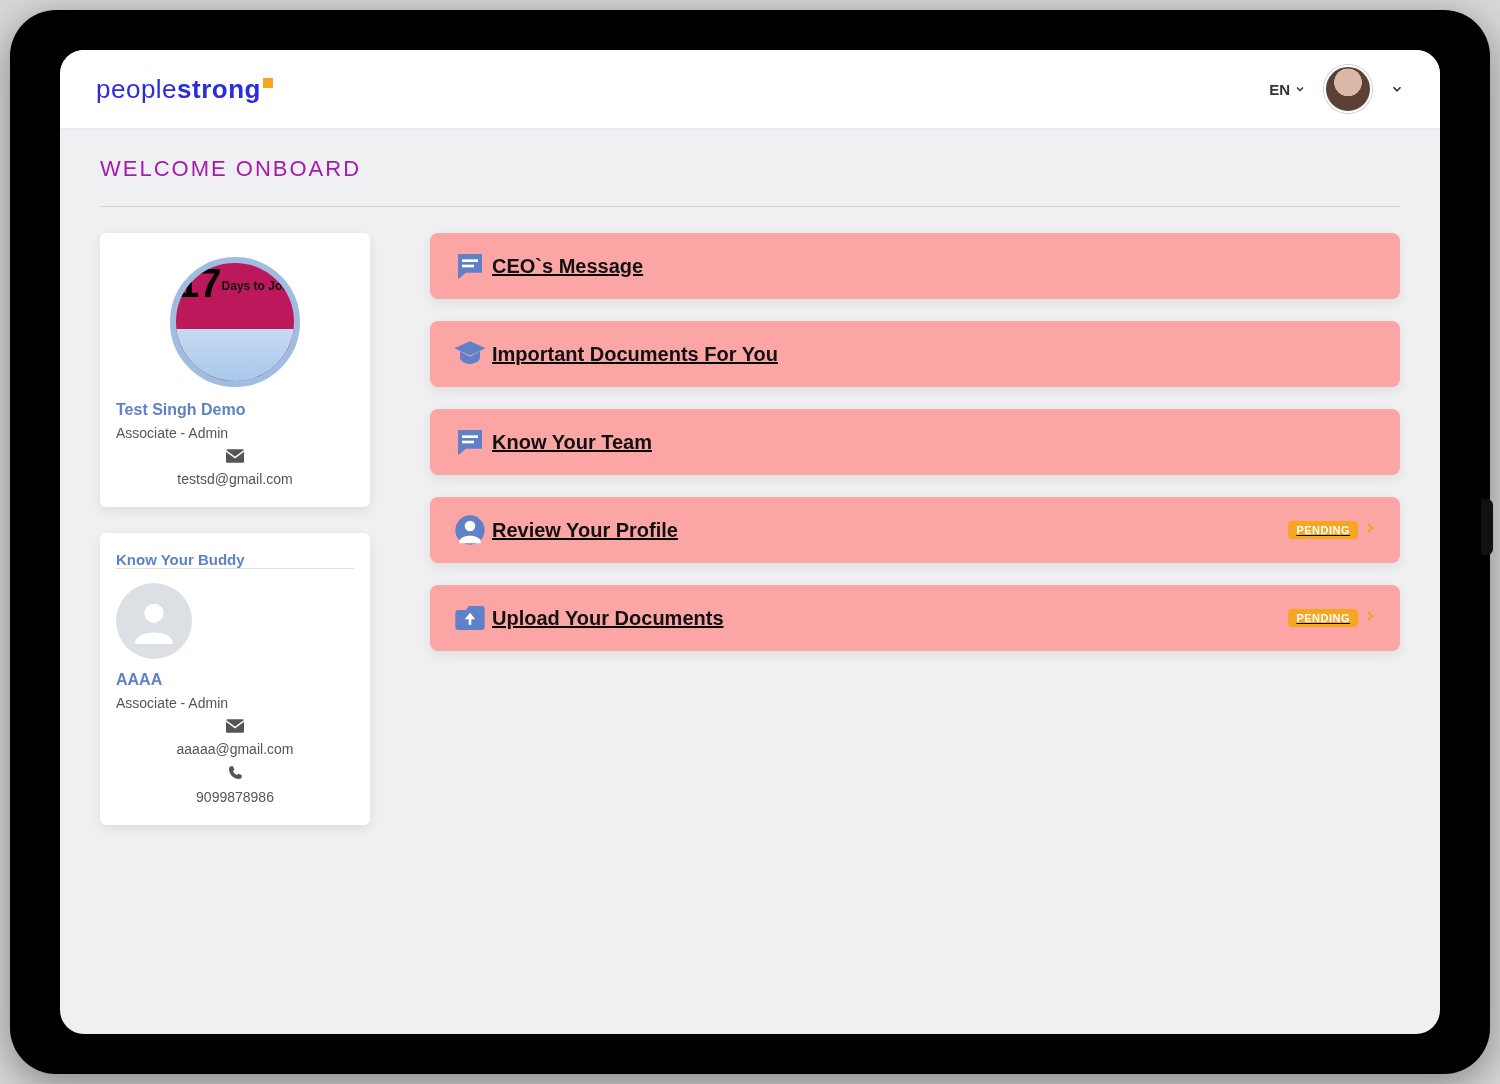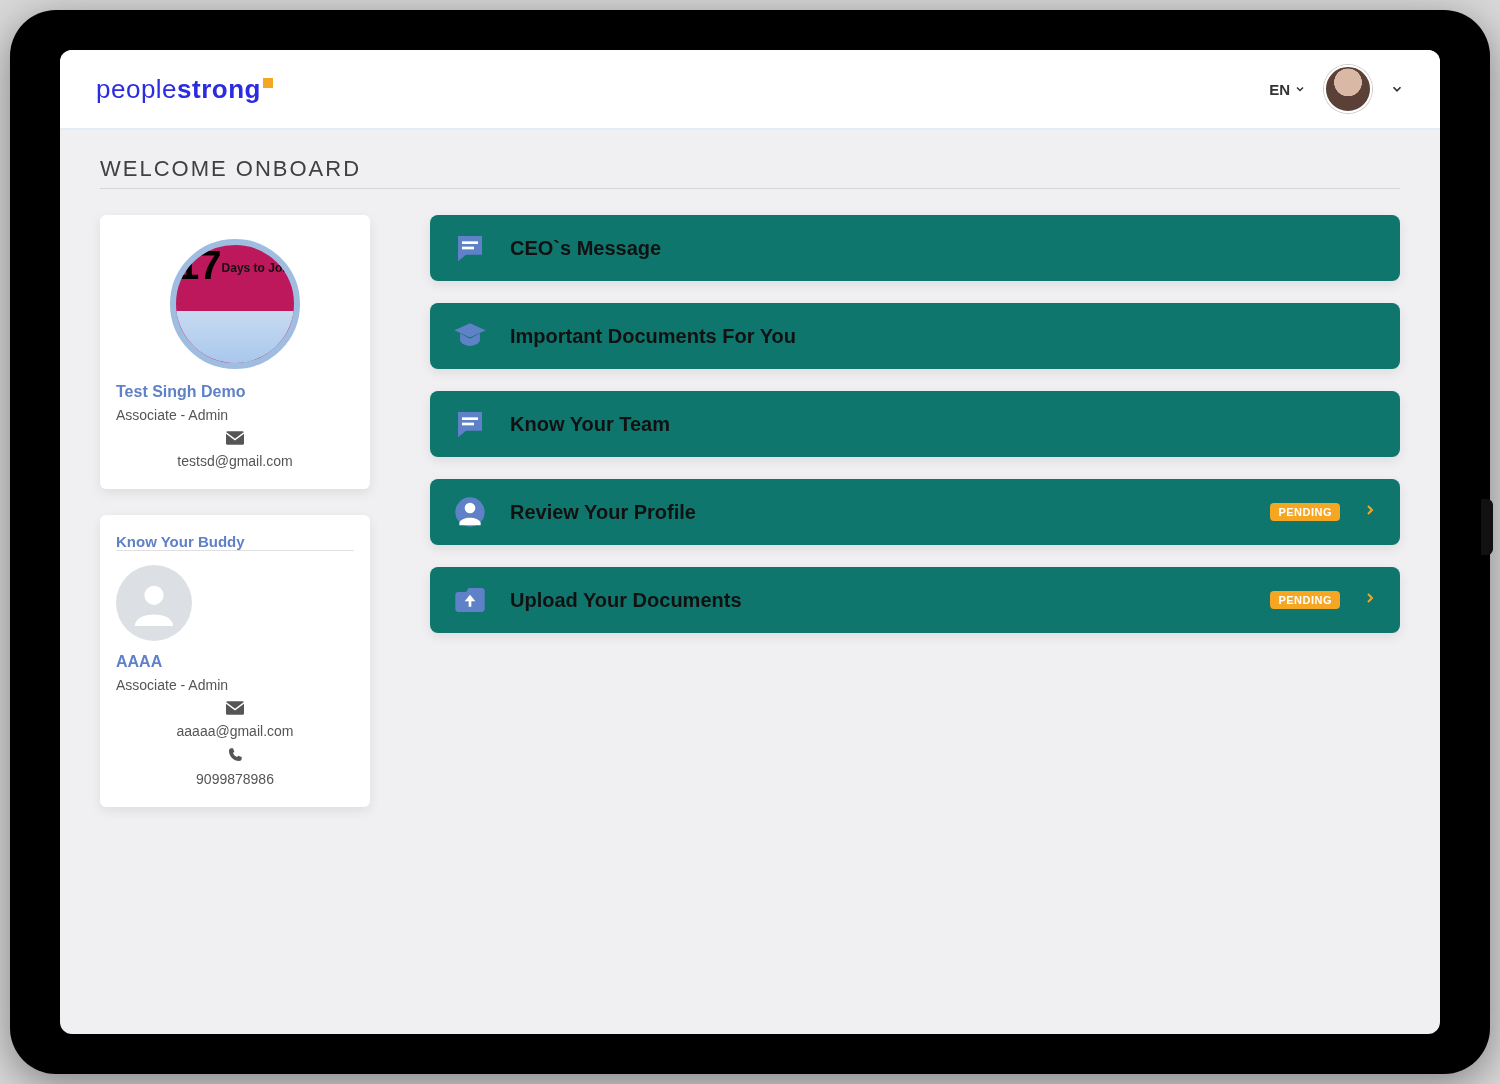--- a/index.html
+++ b/index.html
@@ -17,41 +17,41 @@
   *{box-sizing:border-box;font-family:"Segoe UI",Arial,sans-serif;}
   body{margin:0;background:#d8d8d8;display:flex;justify-content:center;align-items:flex-start;padding:10px;}
   .tablet{
     width:1480px;height:1064px;background:#000;border-radius:46px;
     padding:40px 50px;position:relative;box-shadow:0 10px 40px rgba(0,0,0,.4);
   }
   .tablet::after{
     content:"";position:absolute;right:-3px;top:46%;width:12px;height:56px;background:#111;border-radius:0 6px 6px 0;
   }
   .screen{
-    width:100%;height:100%;background:var(--bg);border-radius:12px;overflow:hidden;
+    width:100%;height:100%;background:var(--bg);border-radius:24px;overflow:hidden;
     display:flex;flex-direction:column;
   }
   
   .topbar{
     background:#fff;height:80px;display:flex;align-items:center;justify-content:space-between;
     padding:0 36px;border-bottom:2px solid #e4ecf4;
   }
   .logo{font-size:26px;font-weight:500;letter-spacing:.5px;}
   .logo .p1{color:var(--brand-blue);font-weight:400;}
   .logo .p2{color:var(--brand-blue);font-weight:800;}
   .logo .sq{display:inline-block;width:10px;height:10px;background:var(--accent);margin-left:2px;vertical-align:top;transform:translateY(4px);}
   .topright{display:flex;align-items:center;gap:18px;}
   .lang{font-size:15px;font-weight:700;color:#333;display:flex;align-items:center;gap:4px;cursor:pointer;}
   .avatar{width:48px;height:48px;border-radius:50%;background:radial-gradient(circle at 50% 35%, #d9b9a6 38%, #5a4036 39%);border:2px solid #fff;box-shadow:0 0 0 1px #ccc;}
   .chev{display:inline-block;}
   .chev svg{display:block;}
 
   
   .content{flex:1;overflow:auto;padding:26px 40px;}
-  .welcome{font-size:22px;letter-spacing:2px;color:#404040;font-weight:500;border-bottom:1px solid #d6d6d9;padding-bottom:6px;margin-bottom:26px;}
+  .welcome{font-size:22px;letter-spacing:2px;color:#a21caf;font-weight:500;border-bottom:1px solid #d6d6d9;padding-bottom:24px;margin-bottom:26px;}
   .layout{display:grid;grid-template-columns:270px 1fr;gap:60px;align-items:start;}
 
   
   .card{background:#fff;border-radius:6px;box-shadow:var(--soft-shadow);padding:18px 16px 20px;margin-bottom:26px;}
   .counter-wrap{display:flex;justify-content:center;margin-bottom:14px;margin-top:6px;}
   .counter{
     width:130px;height:130px;border-radius:50%;border:6px solid #9fbde0;background:#be185d;
     display:flex;flex-direction:row;justify-content:center;position:relative;overflow:hidden;
   }
   .counter::after{content:"";position:absolute;bottom:0;left:0;right:0;height:44%;background:linear-gradient(180deg,#c7daf1 0%,#a9c8ec 100%);border-radius:0 0 70px 70px;}
@@ -61,22 +61,22 @@
   .user-role{color:#555;font-size:14px;margin-top:6px;}
   .info-row{display:flex;align-items:center;gap:8px;color:#555;font-size:14px;margin-top:8px;flex-direction:column;}
   .info-row svg{flex:none;}
   .buddy-title{color:var(--blue);font-weight:700;font-size:15px;border-bottom:1px solid #e0e0e4;margin-bottom:14px;}
   .buddy-pic{width:76px;height:76px;border-radius:50%;background:#dcdfe4;display:flex;align-items:center;justify-content:center;margin-bottom:12px;}
   .buddy-pic svg{fill:#fff;}
 
   
   .steps{display:flex;flex-direction:column;gap:22px;}
   .step{
-    background:#0f766e;border-radius:8px;box-shadow:var(--soft-shadow);
-    height:66px;display:flex;align-items:center;padding:0 22px;gap:22px;cursor:pointer;
+    background:#fca5a5;border-radius:8px;box-shadow:var(--soft-shadow);
+    height:66px;display:flex;align-items:center;padding:0 22px;gap:4px;cursor:pointer;text-decoration:underline;
   }
   .step .ico{width:36px;height:36px;display:flex;align-items:center;justify-content:center;}
   .step .ico svg{fill:var(--blue);}
   .step .title{font-size:20px;font-weight:800;color:#111;flex:1;}
   .badge{
     background:var(--badge);color:#fff;font-size:11px;font-weight:800;letter-spacing:.5px;
     padding:3px 8px;border-radius:4px;
   }
   .step .arrow svg{stroke:var(--badge);}
 </style>

